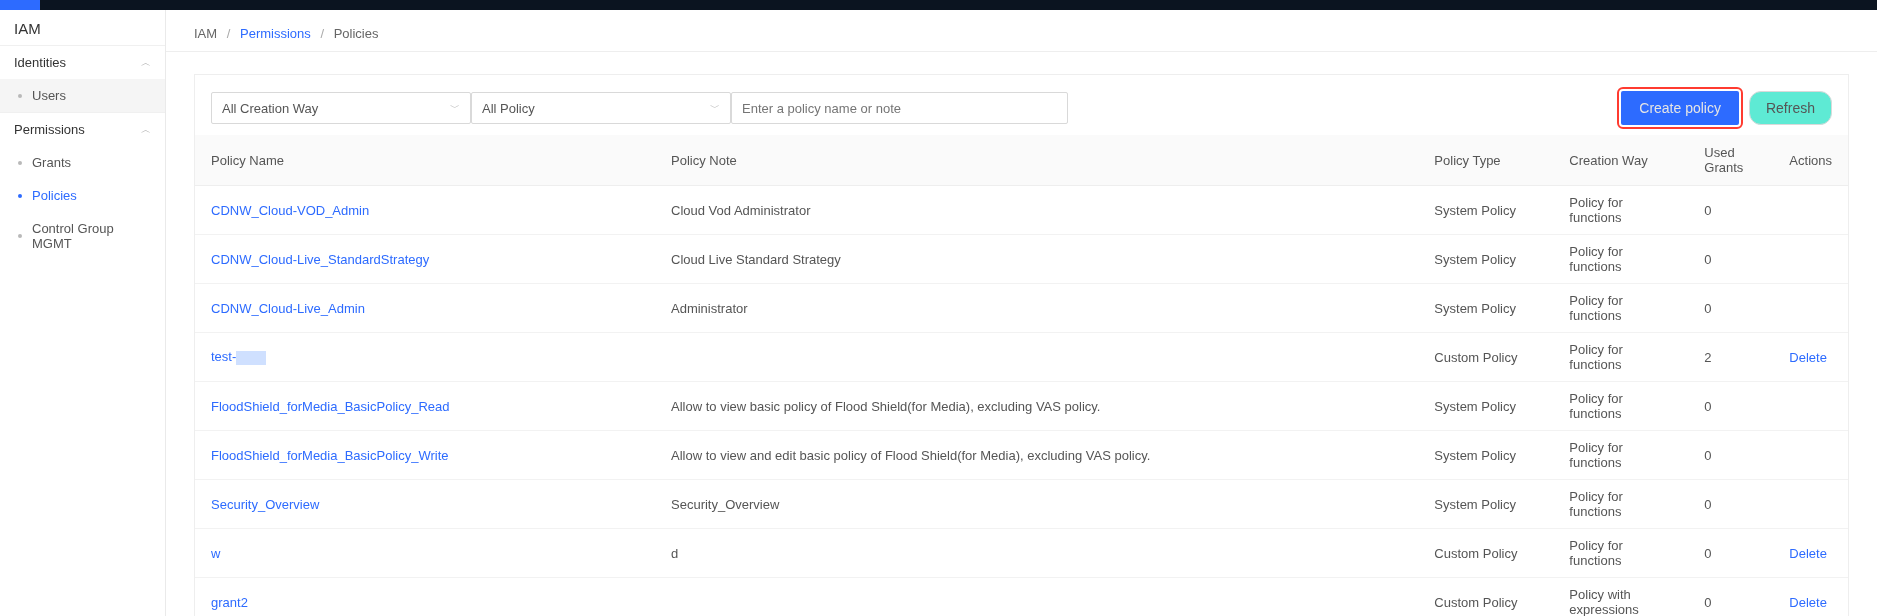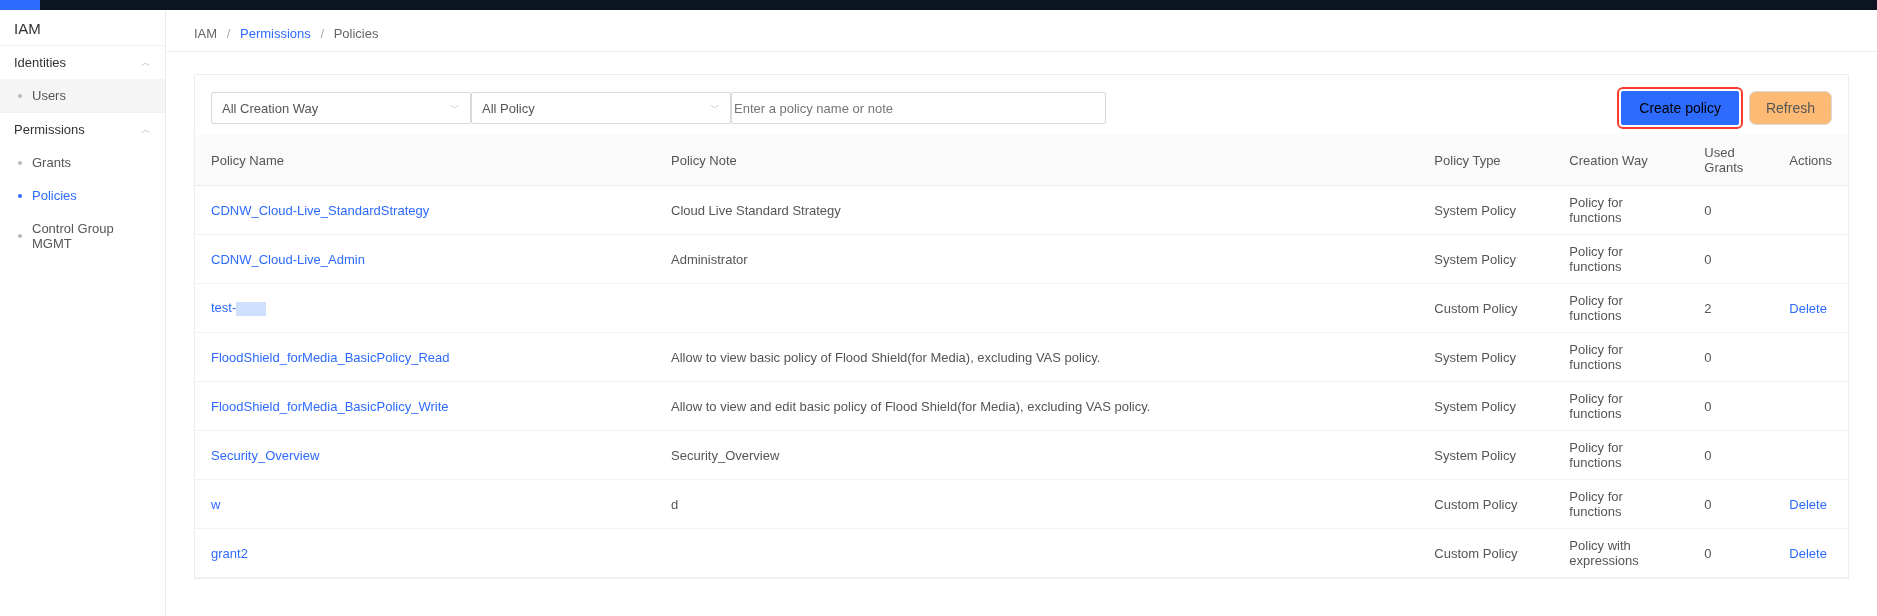--- a/index.html
+++ b/index.html
@@ -69,35 +69,35 @@
   }
   .select {
     display:flex; align-items:center; justify-content:space-between;
     width:260px; height:32px;
     border:1px solid #d9d9d9; border-radius:2px;
     padding:0 10px; color:#555; font-size:13px;
     cursor:pointer; background:#fff;
   }
   .caret { font-size:10px; color:#bbb; }
   .search {
-    width:375px; height:32px;
+    width:337px; height:32px;
     border:1px solid #d9d9d9; border-radius:2px;
-    padding:0 2px; font-size:13px; color:#555;
+    padding:0 10px; font-size:13px; color:#555;
   }
   .toolbar-right { margin-left:auto; display:flex; gap:10px; align-items:center; }
   .btn-primary {
     height:34px; padding:0 18px;
-    background:#2d6bff; color:#000000; border:none;
+    background:#2d6bff; color:#e5e5e5; border:none;
     border-radius:2px; font-size:14px; cursor:pointer;
     outline:2px solid #ff3b30; outline-offset:2px;
   }
   .btn-default {
     height:34px; padding:0 16px;
-    background:#fdba74; border:1px solid #d9d9d9; color:#555;
-    border-radius:7px; font-size:14px; cursor:pointer;
+    background:#5eead4; border:1px solid #d9d9d9; color:#555;
+    border-radius:12px; font-size:14px; cursor:pointer;
   }
 
   table {
     width:100%; border-collapse:collapse; font-size:13px;
   }
   thead th {
     text-align:left; font-weight:400;
     padding:10px 16px;
     background:#fafafa;
     border-bottom:1px solid #eee;
@@ -194,20 +194,28 @@
               <th>Policy Name</th>
               <th>Policy Note</th>
               <th>Policy Type</th>
               <th>Creation Way</th>
               <th>Used Grants</th>
               <th>Actions</th>
             </tr>
           </thead>
           <tbody id="tbody">
               <tr>
+                <td class="link"><a href="#">CDNW_Cloud-VOD_Admin</a></td>
+                <td>Cloud Vod Administrator</td>
+                <td>System Policy</td>
+                <td>Policy for functions</td>
+                <td>0</td>
+                <td class="action"></td>
+              </tr>
+              <tr>
                 <td class="link"><a href="#">CDNW_Cloud-Live_StandardStrategy</a></td>
                 <td>Cloud Live Standard Strategy</td>
                 <td>System Policy</td>
                 <td>Policy for functions</td>
                 <td>0</td>
                 <td class="action"></td>
               </tr>
               <tr>
                 <td class="link"><a href="#">CDNW_Cloud-Live_Admin</a></td>
                 <td>Administrator</td>

